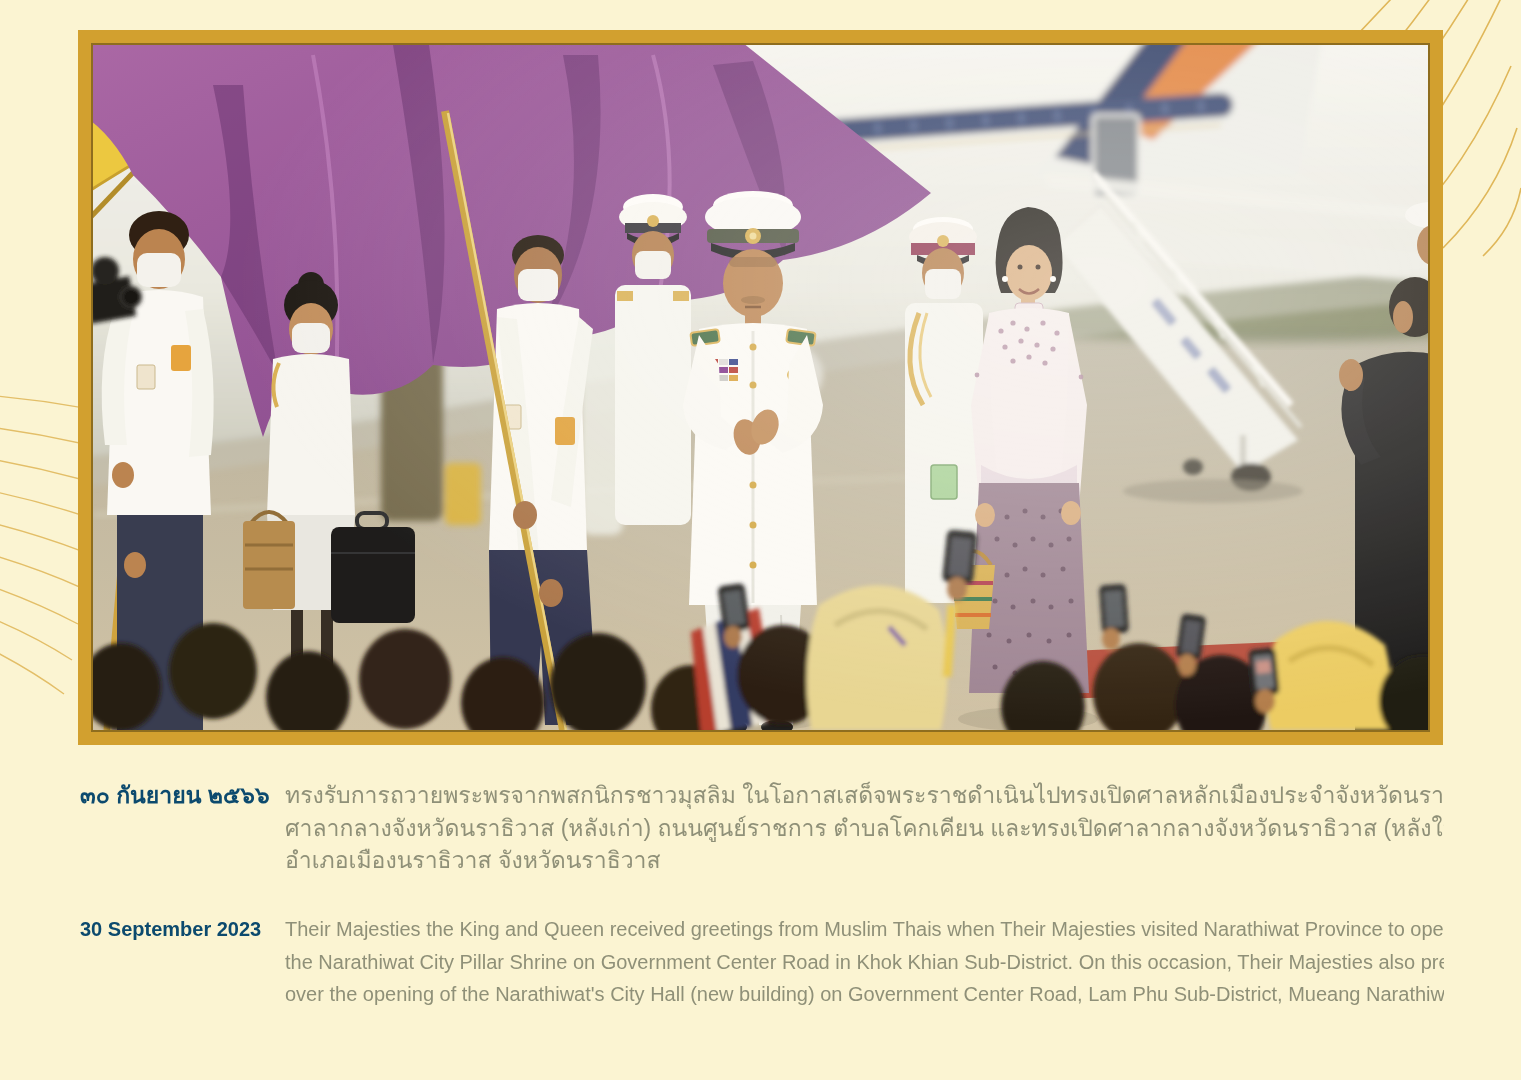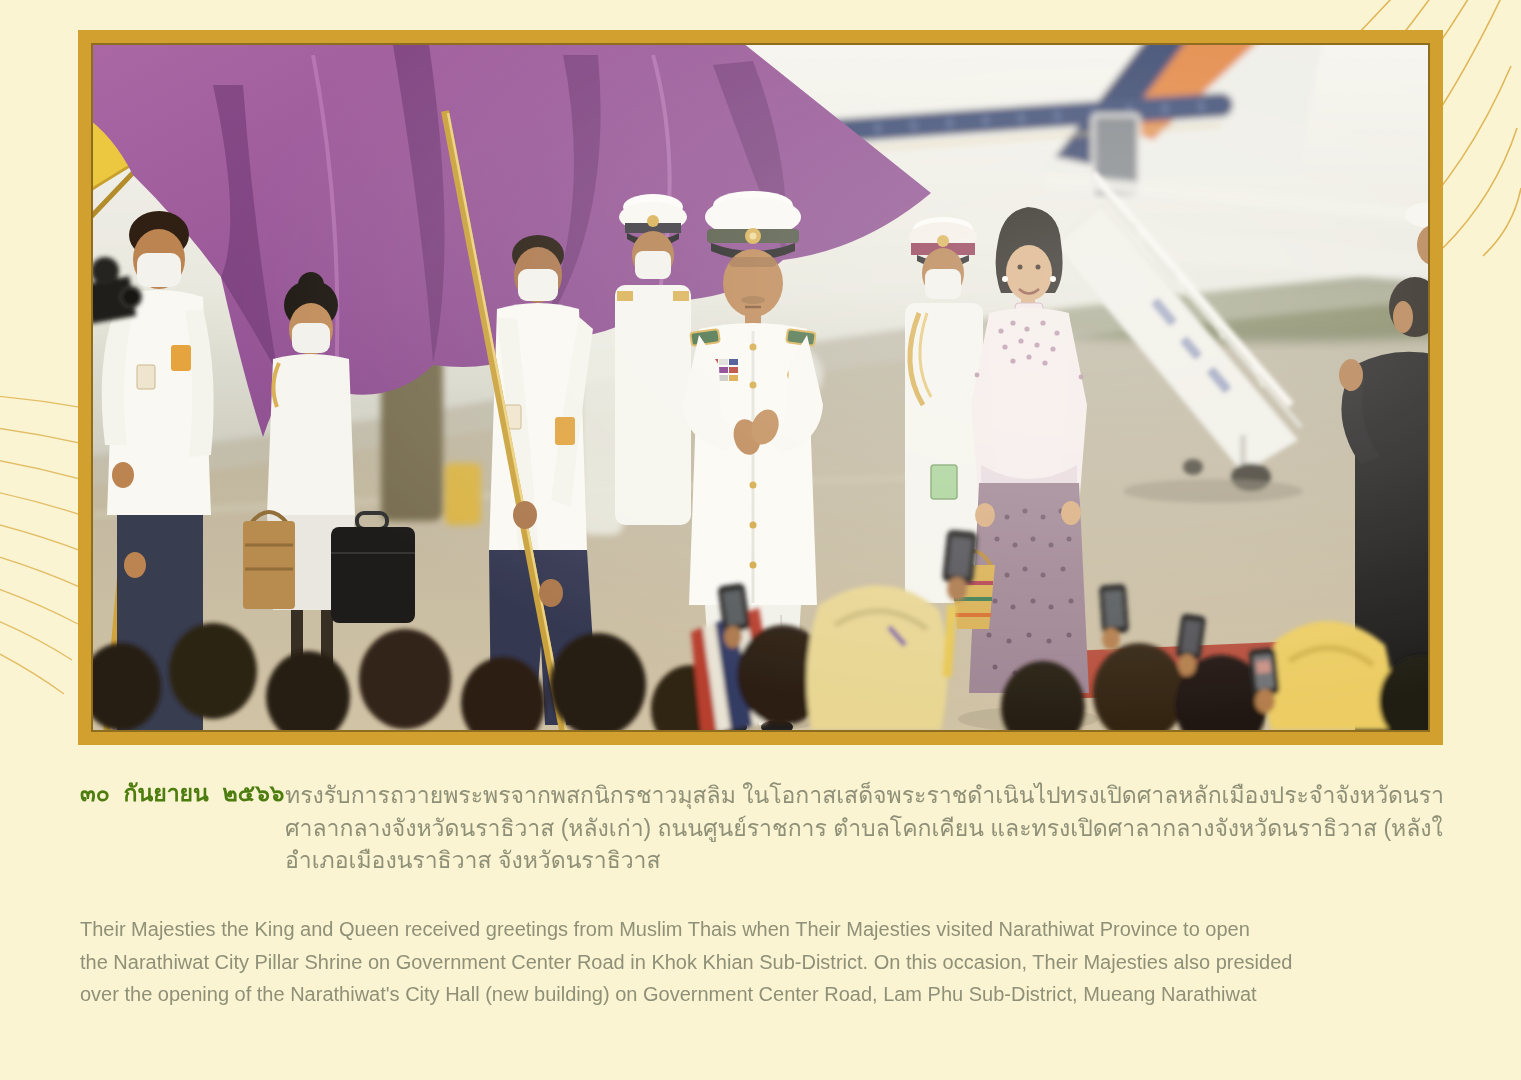--- a/index.html
+++ b/index.html
@@ -17,21 +17,21 @@
     border:13px solid #D2A02F;background:#cfd3d2;
   }
   .photo-frame .photo{
     display:block;width:100%;height:100%;
     border:2px solid #8E6D1E;box-sizing:border-box;
   }
   .captions{position:absolute;left:80px;top:779px;width:1364px;overflow:hidden;}
   .caption{display:flex;align-items:flex-start;}
   .caption + .caption{margin-top:36px;}
   .cap-date{
-    flex:none;width:205px;font-weight:bold;color:#4d7c0f;font-family:Liberation Mono, monospace;
+    flex:none;width:205px;font-weight:bold;color:#0c4a6e;
   }
   .cap-text{flex:1;color:#8F9078;}
   .cap-line{white-space:nowrap;}
   .thai .cap-date{font-size:23px;line-height:32px;}
   .thai .cap-text{font-size:23px;line-height:32.6px;}
   .eng .cap-date{font-size:20px;line-height:33px;}
   .eng .cap-text{font-size:20px;line-height:32.8px;}
 </style>
 </head>
 <body>
@@ -472,19 +472,20 @@
 <section class="captions">
   <div class="caption thai">
     <div class="cap-date">๓๐ กันยายน ๒๕๖๖</div>
     <div class="cap-text">
       <div class="cap-line">ทรงรับการถวายพระพรจากพสกนิกรชาวมุสลิม ในโอกาสเสด็จพระราชดำเนินไปทรงเปิดศาลหลักเมืองประจำจังหวัดนราธิวาส บริเวณลานวัฒนธรรม</div>
       <div class="cap-line">ศาลากลางจังหวัดนราธิวาส (หลังเก่า) ถนนศูนย์ราชการ ตำบลโคกเคียน และทรงเปิดศาลากลางจังหวัดนราธิวาส (หลังใหม่) ถนนศูนย์ราชการ ตำบลลำภู</div>
       <div class="cap-line">อำเภอเมืองนราธิวาส จังหวัดนราธิวาส</div>
     </div>
   </div>
   <div class="caption eng">
+    <div class="cap-date">30 September 2023</div>
     <div class="cap-text">
       <div class="cap-line">Their Majesties the King and Queen received greetings from Muslim Thais when Their Majesties visited Narathiwat Province to open</div>
       <div class="cap-line">the Narathiwat City Pillar Shrine on Government Center Road in Khok Khian Sub-District. On this occasion, Their Majesties also presided</div>
       <div class="cap-line">over the opening of the Narathiwat's City Hall (new building) on Government Center Road, Lam Phu Sub-District, Mueang Narathiwat</div>
     </div>
   </div>
 </section>
 
 </body></html>

